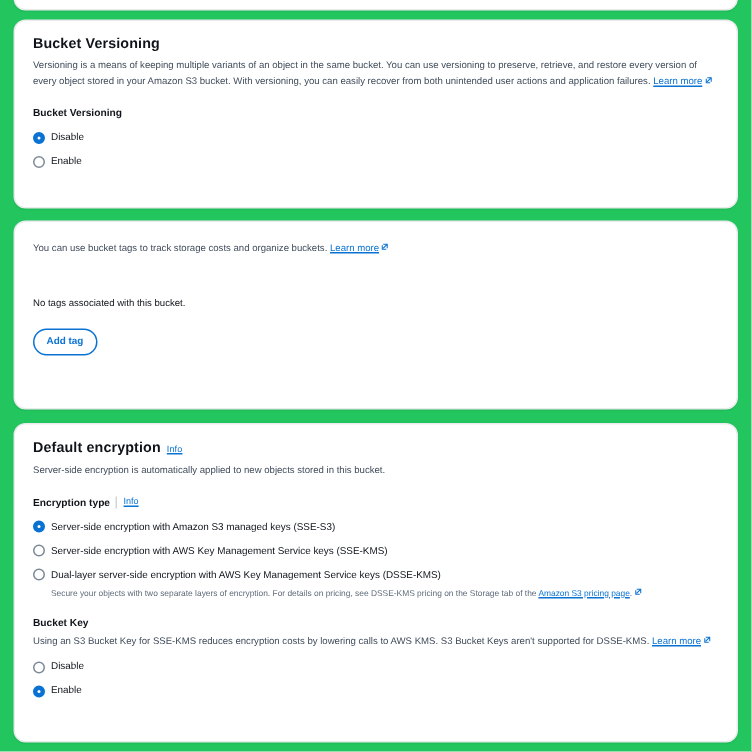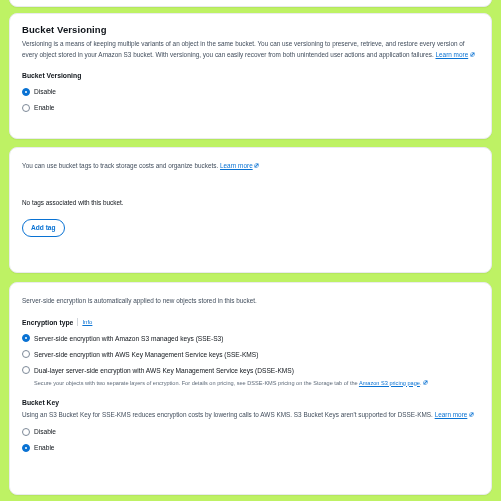--- a/index.html
+++ b/index.html
@@ -8,21 +8,21 @@
     height: 501px;
     background: #f2f3f3;
     font-family: "Liberation Sans", sans-serif;
     -webkit-font-smoothing: antialiased;
     overflow: hidden;
   }
   .page {
     width: 501px;
     height: 501px;
     position: relative;
-    background: #bef264;
+    background: #22c55e;
   }
   .card {
     position: absolute;
     left: 9px;
     width: 483px;
     background: #ffffff;
     border: 1px solid #e9ebed;
     border-radius: 8px;
     box-shadow: 0 1px 1px rgba(0,7,22,0.05);
   }
@@ -215,20 +215,24 @@
       </div>
 
       <div class="empty-msg">No tags associated with this bucket.</div>
 
       <button class="btn">Add tag</button>
     </div>
   </div>
 
   <div class="card card-encryption">
     <div class="inner">
+      <div class="h-title">
+        <span>Default encryption</span>
+        <span class="info-link">Info</span>
+      </div>
       <div class="desc">Server-side encryption is automatically applied to new objects stored in this bucket.</div>
 
       <div class="field-label-row">
         <span class="field-label">Encryption type</span>
         <span class="sep"></span>
         <span class="info-link">Info</span>
       </div>
 
       <div class="radio-row">
         <span class="radio checked"></span>

